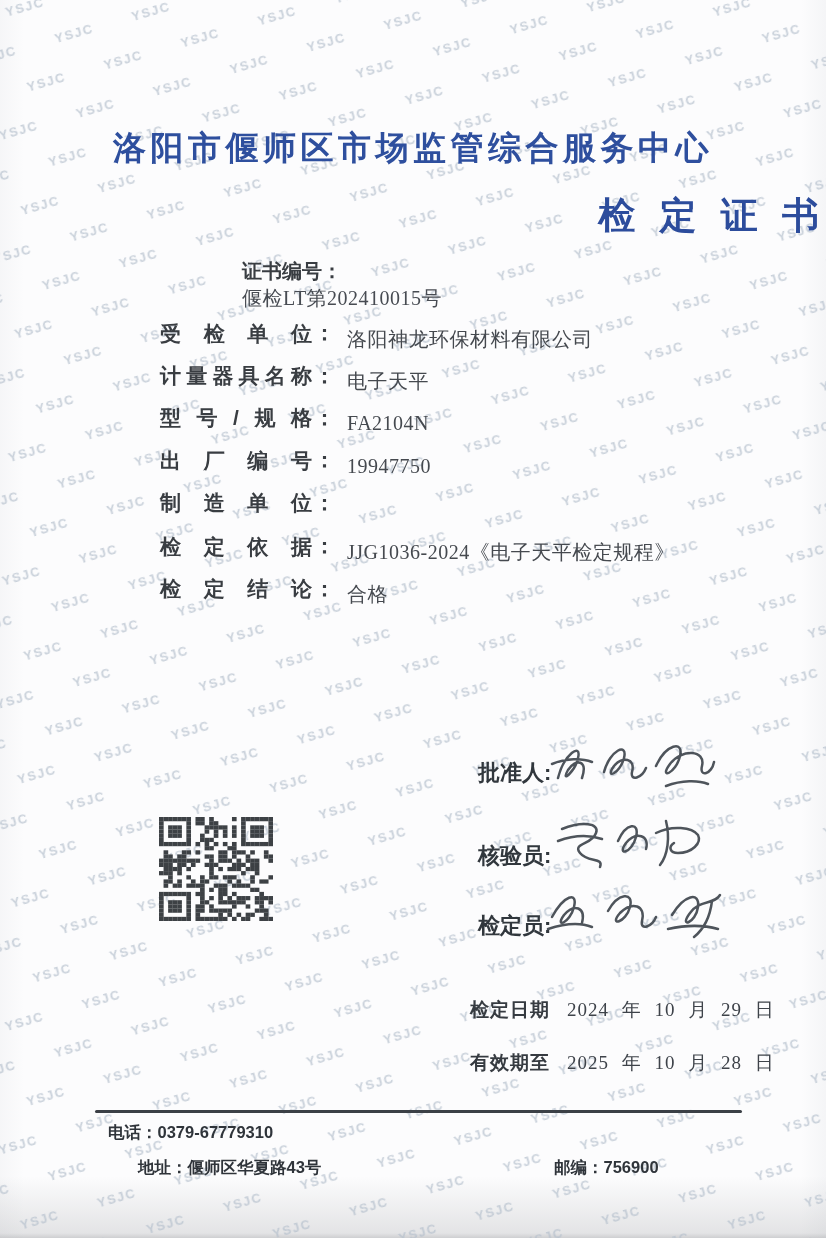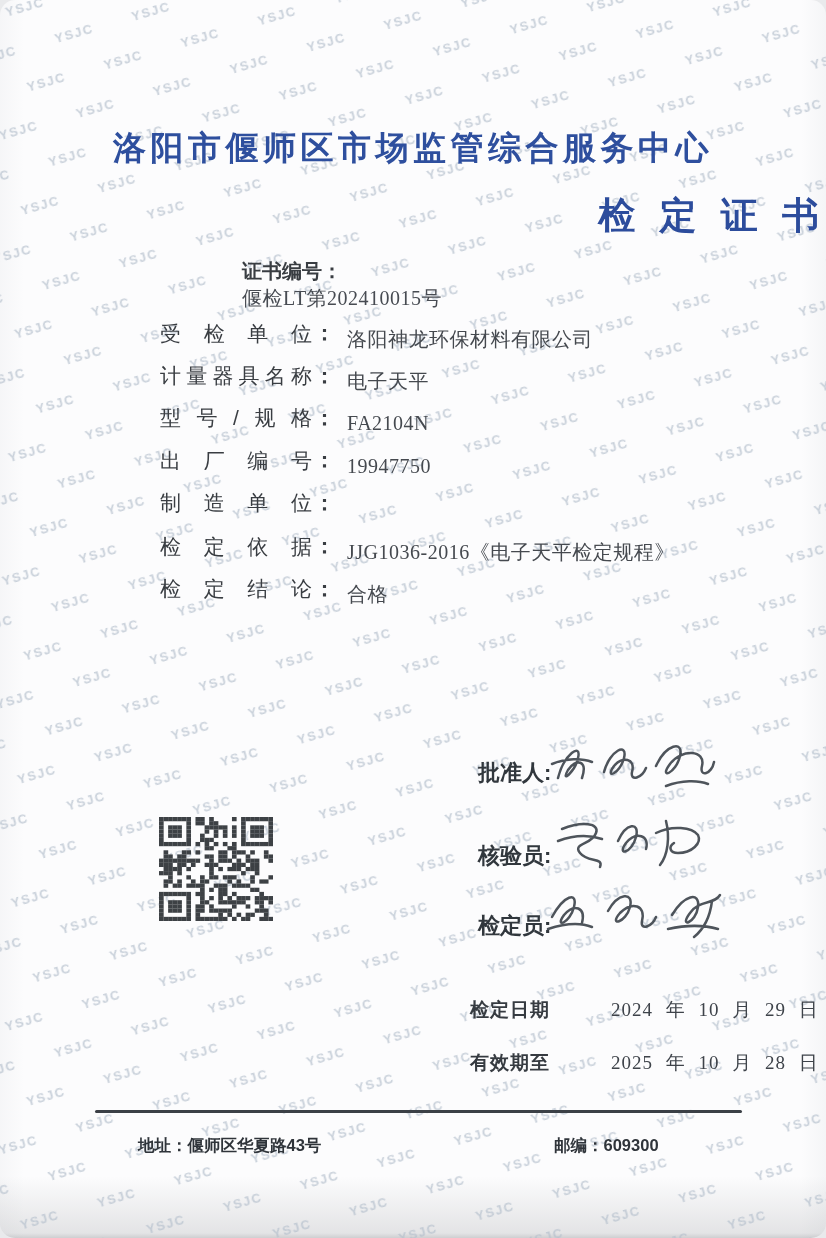--- a/index.html
+++ b/index.html
@@ -6,21 +6,20 @@
   .page{
     position:relative;
     width:826px;height:1238px;
     margin:0 auto;
     background:
       linear-gradient(to bottom, rgba(255,255,255,0) 95%, rgba(140,142,146,.22) 99.6%, rgba(120,122,126,.35) 100%),
       linear-gradient(to right, rgba(190,194,200,.10) 0%, rgba(255,255,255,0) 3%, rgba(255,255,255,0) 97%, rgba(190,194,200,.12) 100%),
       #fcfcfd;
     overflow:hidden;
     font-family:"Liberation Sans", sans-serif;
-    border-radius:15px;
   }
   .wm-layer{position:absolute;inset:0;pointer-events:none;}
   .wm-layer text{
     font-family:"Liberation Sans", sans-serif;
     font-size:13px;font-weight:600;letter-spacing:1.5px;
     fill:#b4bfcc;
   }
   .org-title{
     position:absolute;top:126px;left:0;width:100%;
     text-align:center;
@@ -38,40 +37,40 @@
     font-size:20px;color:#3a3e44;
     display:flex;align-items:baseline;flex-direction:column;
   }
   .cert-no .lab{font-weight:700;color:#393d42;}
   .cert-no .val{font-family:Liberation Serif, serif;color:#474b52;letter-spacing:.5px;}
   .fields{position:absolute;top:312px;left:160px;width:620px;}
   .field-row{height:42.4px;display:flex;align-items:center;}
   .field-row.gap{margin-top:1px;}
   .f-label{
     display:inline-block;width:152px;
-    font-size:21px;font-weight:400;color:#393d42;
+    font-size:21px;font-weight:700;color:#393d42;
     text-align:justify;text-align-last:justify;
     line-height:1;
   }
   .f-colon{font-size:21px;font-weight:700;color:#393d42;margin-left:2px;}
   .f-value{
     margin-left:12px;
     font-family:"Liberation Serif", serif;
     font-size:20px;color:#45494f;letter-spacing:.5px;
     white-space:nowrap;
     margin-top:12px;
   }
   .sign-block{position:absolute;left:478px;top:758px;width:320px;height:220px;}
   .sign-row{position:absolute;left:0;display:flex;align-items:flex-end;}
   .sign-row .s-label{font-size:22px;font-weight:700;color:#31373d;white-space:nowrap;text-align:right;}
   .sign-row svg{position:absolute;}
   .sig-stroke{fill:none;stroke:#3f454d;stroke-width:2.5;stroke-linecap:round;stroke-linejoin:round;opacity:.92;}
   .qr-wrap{position:absolute;left:159px;top:817px;width:114px;height:104px;}
   .dates{position:absolute;left:470px;top:997px;}
-  .date-row{display:flex;align-items:baseline;margin-bottom:27px;gap:44px;}
+  .date-row{display:flex;align-items:baseline;margin-bottom:27px;}
   .d-label{font-size:19px;font-weight:600;color:#363b41;letter-spacing:1px;}
   .d-value{margin-left:17px;font-family:"Liberation Serif", serif;font-size:19px;color:#3e434a;word-spacing:7px;letter-spacing:1px;}
   .footer-line{position:absolute;left:95px;top:1110px;width:647px;height:3px;background:#3b4046;border-radius:2px;}
   .footer{position:absolute;left:108px;top:1122px;width:636px;font-size:16.5px;font-weight:600;color:#2f343a;}
   .footer-row{display:flex;justify-content:space-between;margin-bottom:13px;}
   .footer-row .right{width:190px;text-align:left;}
   .footer-row.second .left{padding-left:30px;}
 </style>
 </head>
 <body>
@@ -117,21 +116,21 @@
         <span class="f-colon">：</span>
       <span class="f-value">19947750</span>
     </div>
     <div class="field-row">
       <span class="f-label">制造单位</span>
         <span class="f-colon">：</span>
     </div>
     <div class="field-row gap">
       <span class="f-label">检定依据</span>
         <span class="f-colon">：</span>
-      <span class="f-value">JJG1036-2016《电子天平检定规程》</span>
+      <span class="f-value">JJG1036-2024《电子天平检定规程》</span>
     </div>
     <div class="field-row">
       <span class="f-label">检定结论</span>
         <span class="f-colon">：</span>
       <span class="f-value">合格</span>
     </div>
   </div>
 
   <div class="sign-block">
     <div class="sign-row" style="top:0;">
@@ -483,20 +482,21 @@
     </div>
     <div class="date-row">
       <span class="d-label">有效期至</span>
       <span class="d-value">2025 年 10 月 28 日</span>
     </div>
   </div>
 
   <div class="footer-line"></div>
   <div class="footer">
     <div class="footer-row">
+      <span class="right">电话：0379-67779310</span>
     </div>
     <div class="footer-row second">
       <span class="left">地址：偃师区华夏路43号</span>
-      <span class="right">邮编：609300</span>
+      <span class="right">邮编：756900</span>
     </div>
   </div>
 
 </div>
 
 </body></html>

